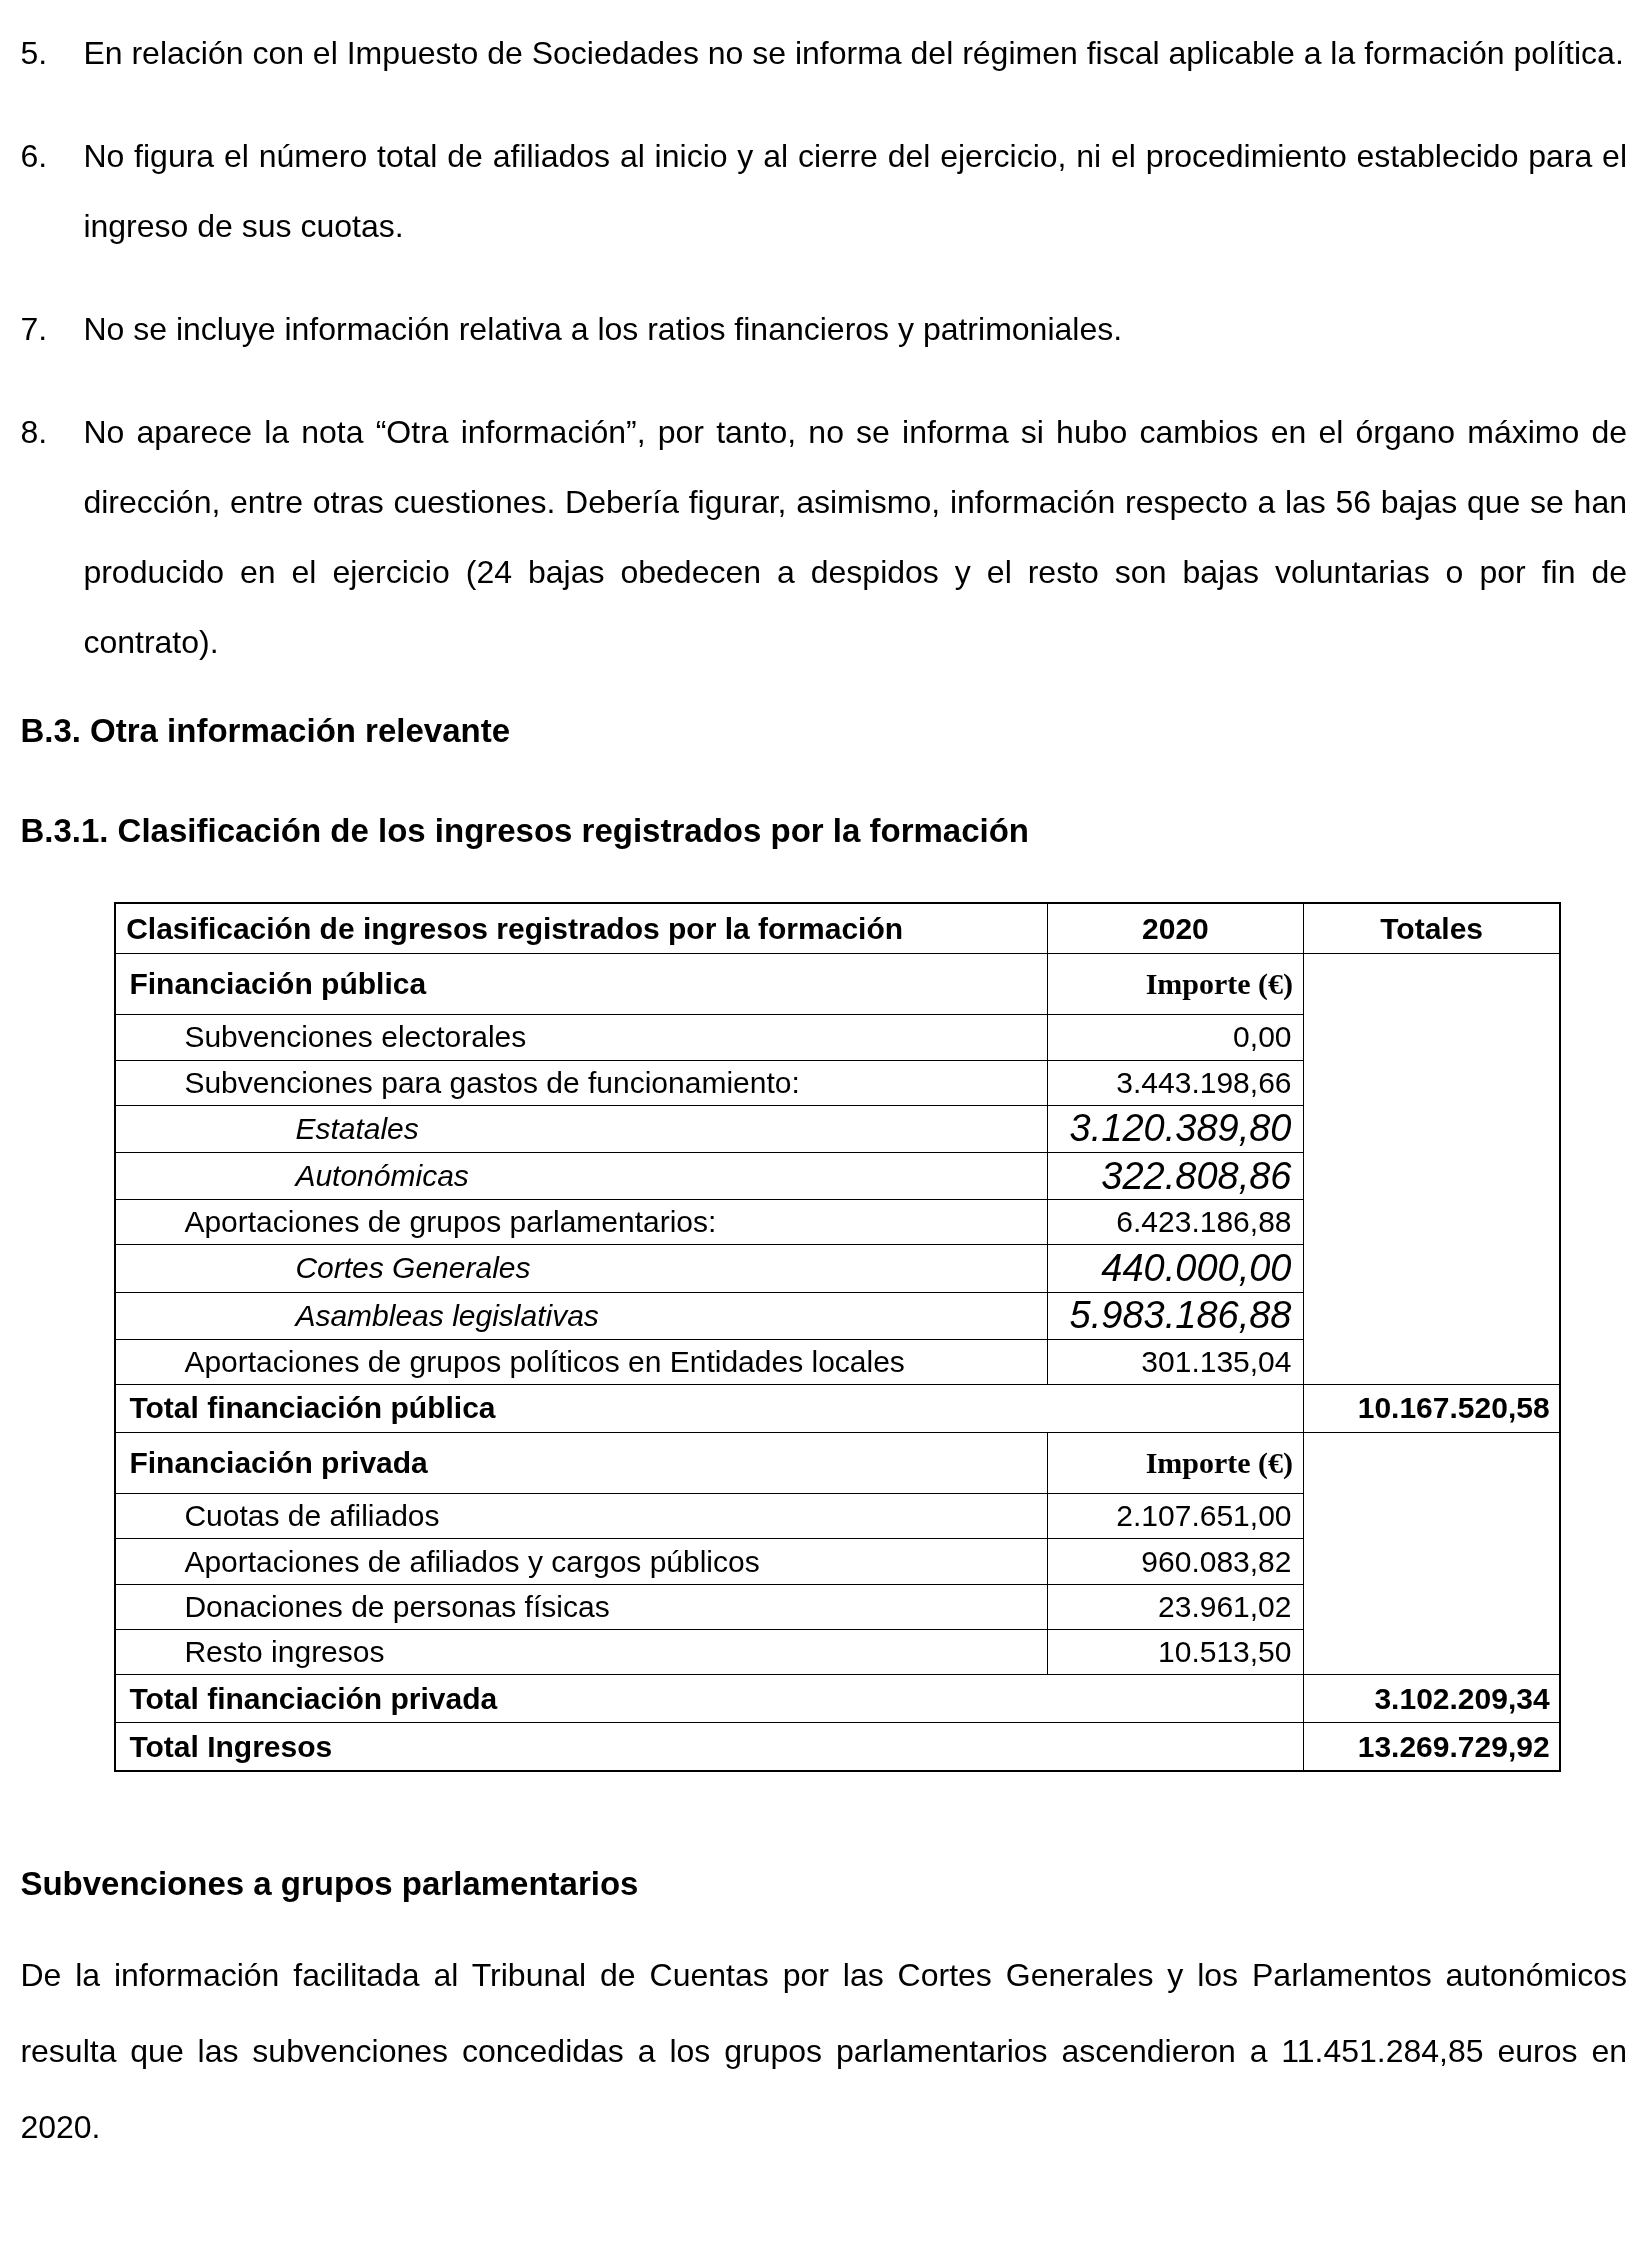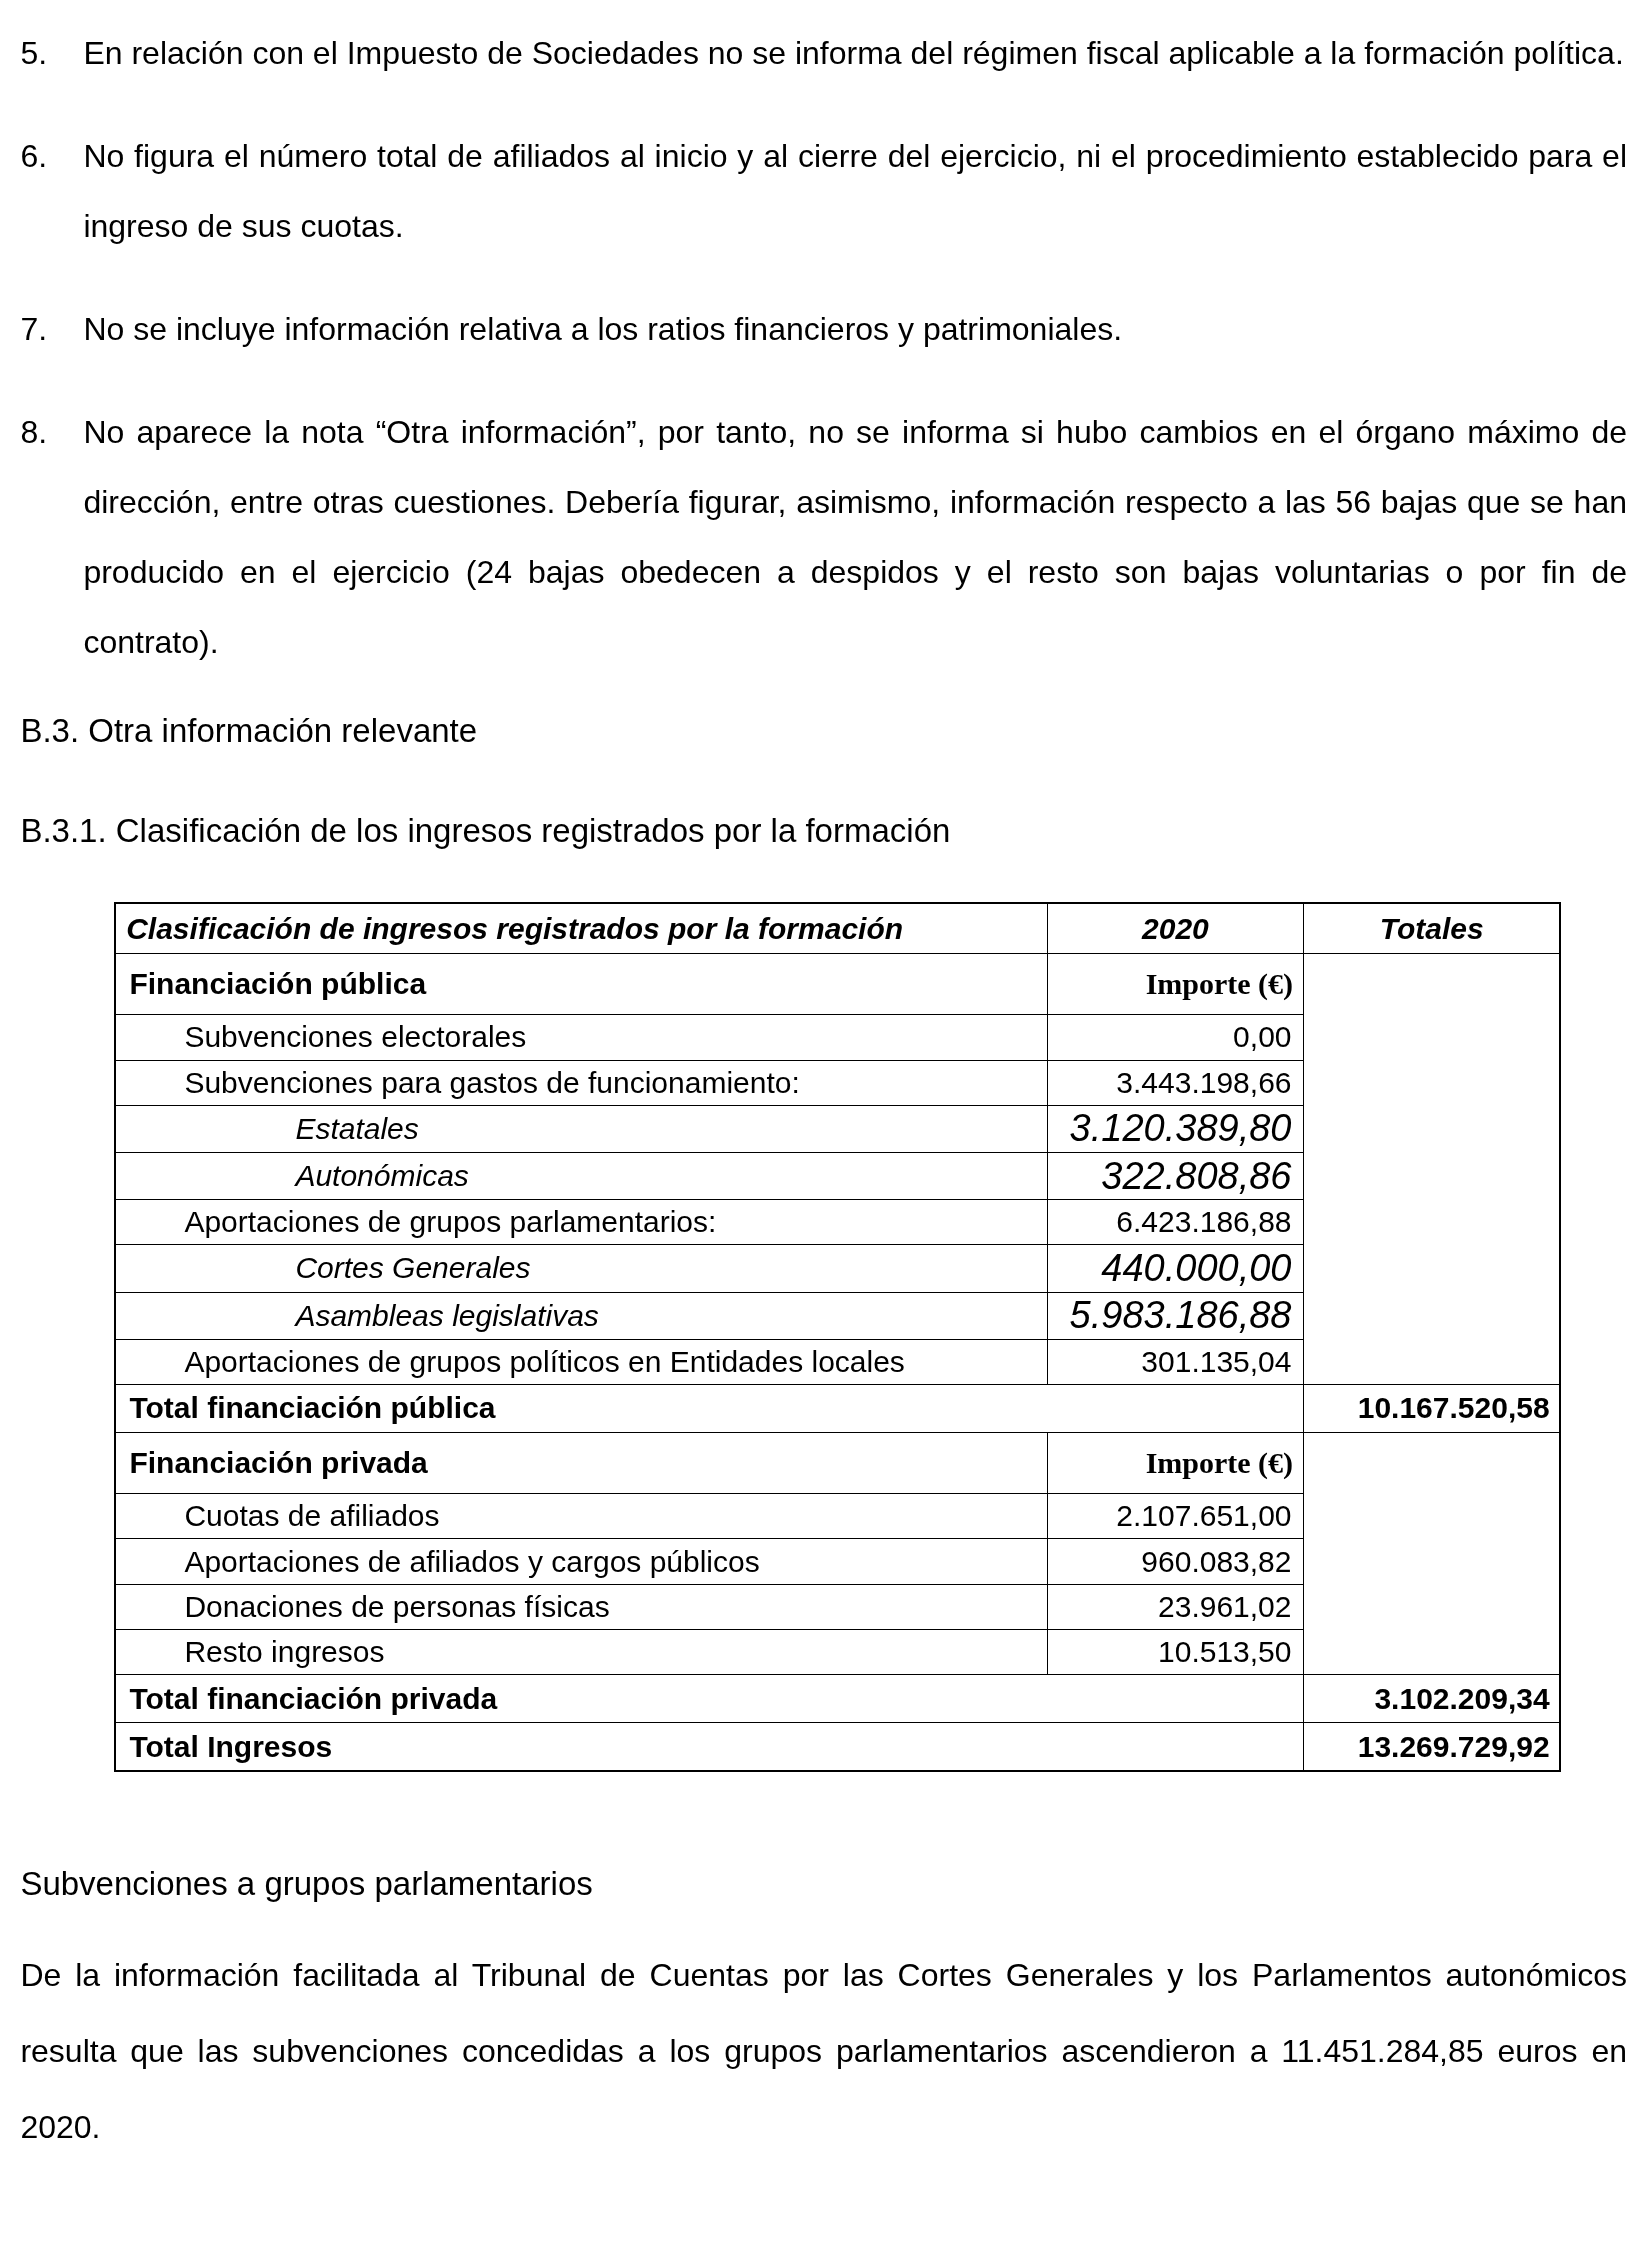--- a/index.html
+++ b/index.html
@@ -26,21 +26,21 @@
     width: 63px;
     flex-shrink: 0;
   }
   .list-item .item-text {
     flex: 1;
     text-align: justify;
   }
   
   .heading {
     font-size: 33px;
-    font-weight: normal;
+    font-weight: bold;
     margin: 0;
     line-height: 41px;
   }
   .heading-b3   { margin-top: 19.5px; margin-bottom: 59px; }
   .heading-b31  { margin-bottom: 51px; }
   .heading-sub  { margin-top: 91px; margin-bottom: 33px; }
   
   .body-text {
     font-size: 32px;
     margin: 0;
@@ -60,21 +60,21 @@
   table.income th, table.income td {
     border: 1.6px solid #000;
     padding: 1.6px 9.8px;
     vertical-align: middle;
     overflow: hidden;
     white-space: nowrap;
   }
   col.c0 { width: 932px; }
   col.c1 { width: 256px; }
   col.c2 { width: 257px; }
-  table.income th { height: 46px; font-weight: bold; font-style: italic; }
+  table.income th { height: 46px; font-weight: bold; }
   .th-col0 { text-align: left; padding-left: 11.4px; }
   .th-col1, .th-col2 { text-align: center; }
 
   tr.row-section td { height: 57px; font-weight: bold; }
   tr.row-section .cell-label { text-align: left; padding-left: 13px; }
   tr.row-section .cell-value { text-align: right; font-family: Liberation Serif, serif; }
 
   tr.row-item td { height: 41px; }
   tr.row-item .cell-label { text-align: left; padding-left: 68px; }
   tr.row-item .cell-value { text-align: right; padding-right: 11.4px; margin-top: 32px; }

